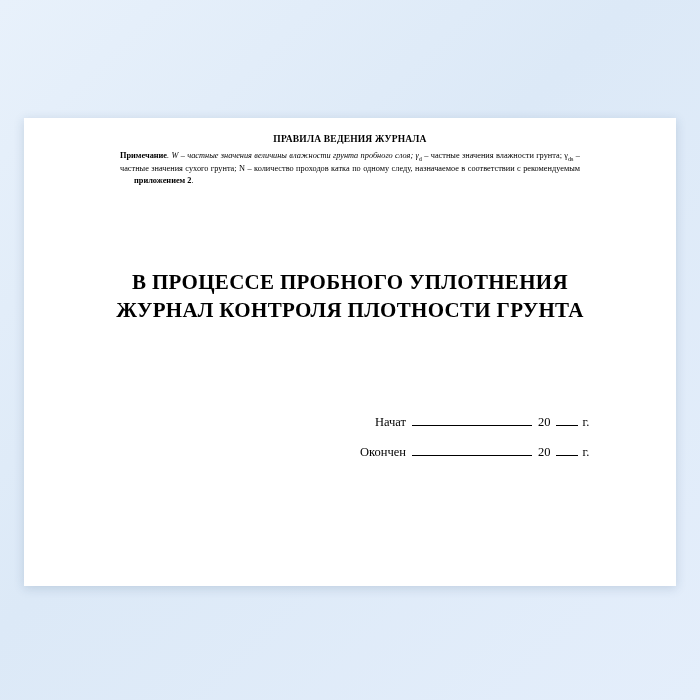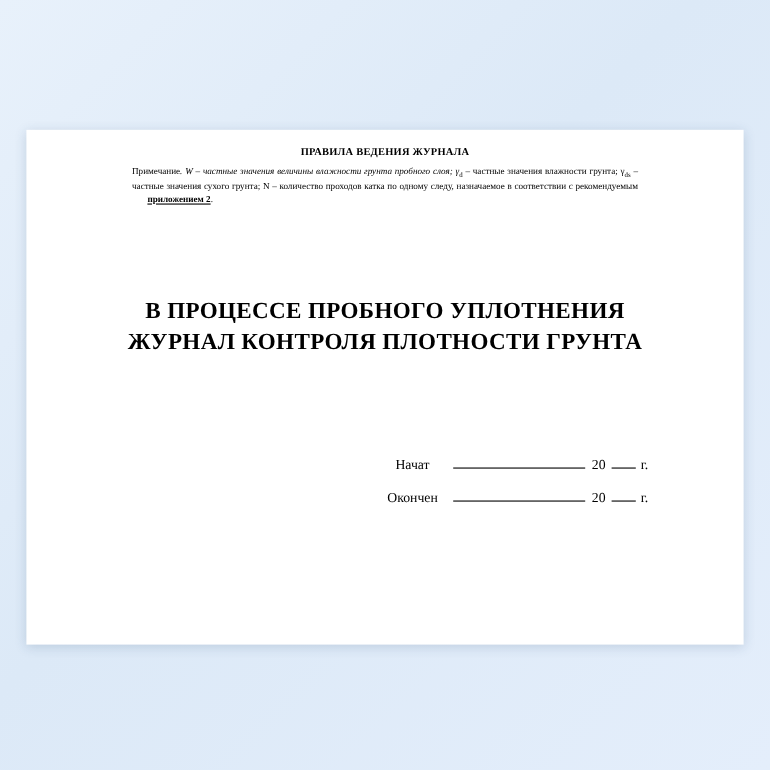--- a/index.html
+++ b/index.html
@@ -50,28 +50,27 @@
     position: absolute;
     left: 96px;
     top: 32px;
     width: 460px;
     font-size: 8.3px;
     line-height: 1.42;
     text-align: justify;
     color: #000000;
   }
   .note-block b {
-    font-weight: normal;
+    font-weight: bold;
   }
   .note-block i {
     font-style: italic;
     margin-top: 40px;
   }
   .note-block .ul {
-    text-decoration: underline;
     font-weight: bold;
     padding-left: 14px;
   }
   .sub {
     font-size: 6.2px;
     vertical-align: sub;
   }
   .title-block {
     position: absolute;
     left: 0;
@@ -95,21 +94,21 @@
     color: #000000;
   }
   .date-row {
     display: flex;
     align-items: baseline;
     margin-bottom: 14px;
     white-space: nowrap;
   }
   .date-label {
     width: 62px;
-    text-align: center;
+    text-align: right;
   }
   .rule-long {
     display: inline-block;
     width: 120px;
     border-bottom: 1px solid #000000;
     height: 11px;
     margin: 0 6px;
   }
   .year-text {
     margin-right: 5px;

